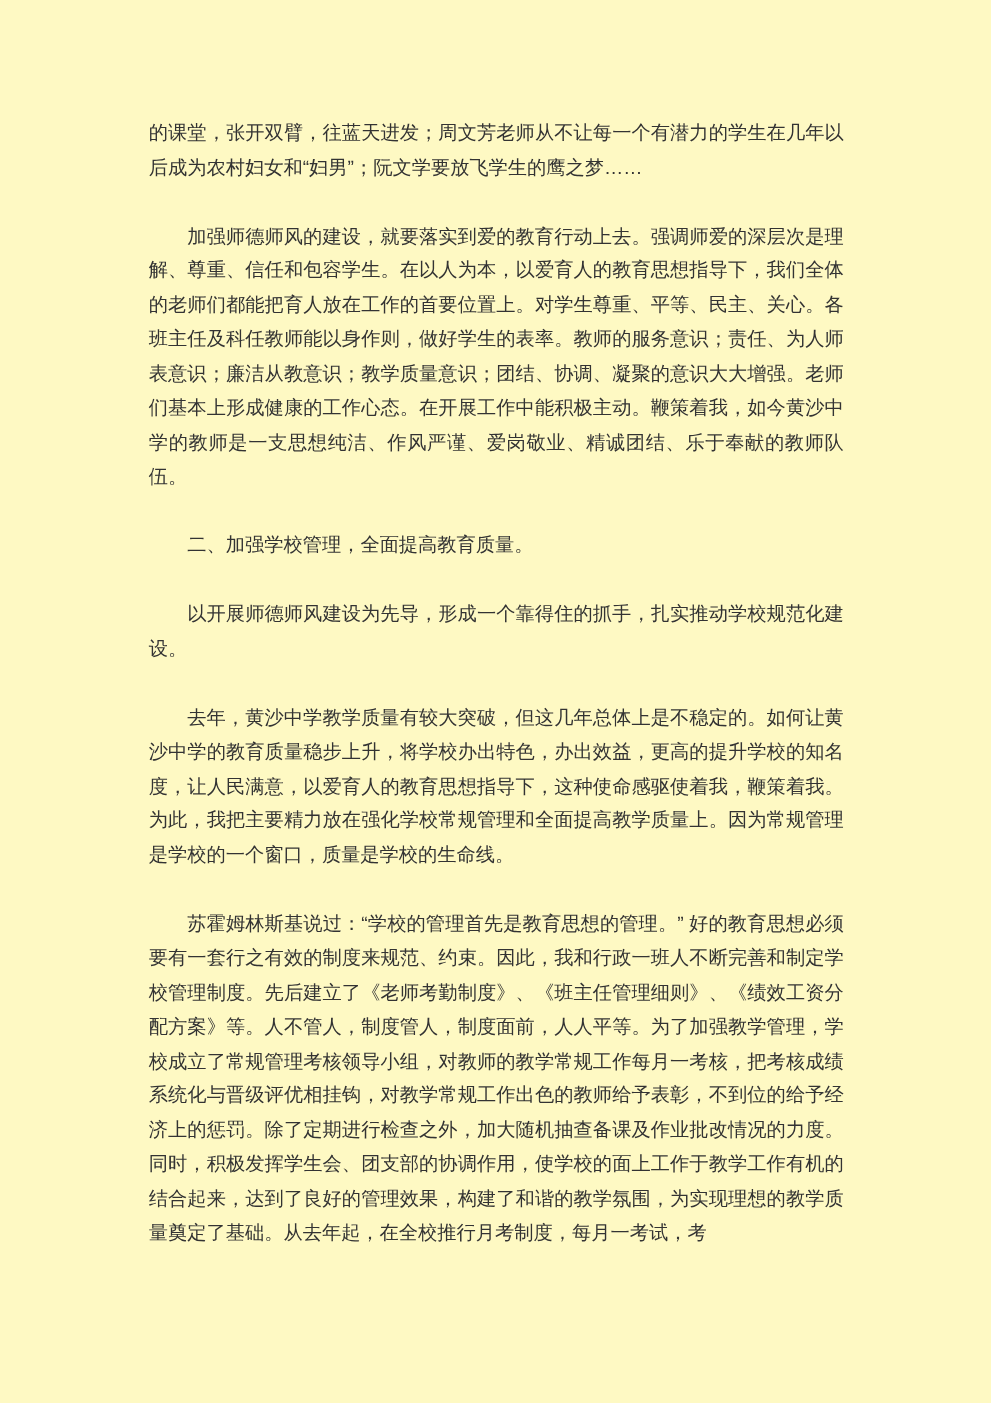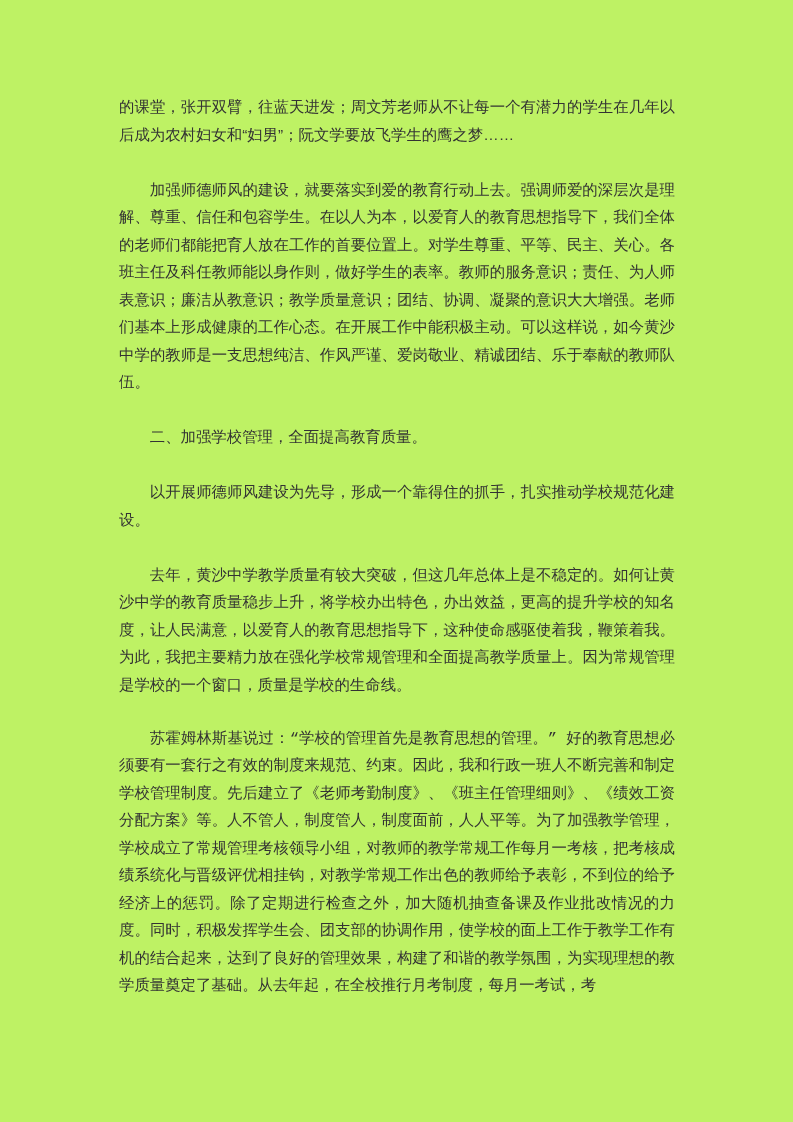--- a/index.html
+++ b/index.html
@@ -4,21 +4,21 @@
 <style>
   html, body {
     margin: 0;
     padding: 0;
     background: #ffffff;
   }
   .page {
     position: relative;
     width: 793px;
     height: 1122px;
-    background: #bef264;
+    background: #fef9c3;
     overflow: hidden;
     font-family: "Liberation Sans", "DejaVu Sans", sans-serif;
   }
   .text-block {
     position: absolute;
     left: 119px;
     top: 93px;
     width: 556px;
     font-size: 15.4px;
     line-height: 27.5px;
@@ -29,28 +29,27 @@
   .text-block p {
     margin: 0 0 27.5px 0;
     padding: 0;
     text-indent: 2em;
   }
   .text-block p.no-indent {
     text-indent: 0;
   }
   .text-block p:last-child {
     margin-bottom: 0;
-    font-family: Liberation Mono, monospace;
   }
 </style>
 </head>
 <body>
 
 <div class="page">
   <div class="text-block">
     <p class="no-indent">的课堂，张开双臂，往蓝天进发；周文芳老师从不让每一个有潜力的学生在几年以后成为农村妇女和“妇男”；阮文学要放飞学生的鹰之梦……</p>
-    <p>加强师德师风的建设，就要落实到爱的教育行动上去。强调师爱的深层次是理解、尊重、信任和包容学生。在以人为本，以爱育人的教育思想指导下，我们全体的老师们都能把育人放在工作的首要位置上。对学生尊重、平等、民主、关心。各班主任及科任教师能以身作则，做好学生的表率。教师的服务意识；责任、为人师表意识；廉洁从教意识；教学质量意识；团结、协调、凝聚的意识大大增强。老师们基本上形成健康的工作心态。在开展工作中能积极主动。可以这样说，如今黄沙中学的教师是一支思想纯洁、作风严谨、爱岗敬业、精诚团结、乐于奉献的教师队伍。</p>
+    <p>加强师德师风的建设，就要落实到爱的教育行动上去。强调师爱的深层次是理解、尊重、信任和包容学生。在以人为本，以爱育人的教育思想指导下，我们全体的老师们都能把育人放在工作的首要位置上。对学生尊重、平等、民主、关心。各班主任及科任教师能以身作则，做好学生的表率。教师的服务意识；责任、为人师表意识；廉洁从教意识；教学质量意识；团结、协调、凝聚的意识大大增强。老师们基本上形成健康的工作心态。在开展工作中能积极主动。鞭策着我，如今黄沙中学的教师是一支思想纯洁、作风严谨、爱岗敬业、精诚团结、乐于奉献的教师队伍。</p>
     <p>二、加强学校管理，全面提高教育质量。</p>
     <p>以开展师德师风建设为先导，形成一个靠得住的抓手，扎实推动学校规范化建设。</p>
     <p>去年，黄沙中学教学质量有较大突破，但这几年总体上是不稳定的。如何让黄沙中学的教育质量稳步上升，将学校办出特色，办出效益，更高的提升学校的知名度，让人民满意，以爱育人的教育思想指导下，这种使命感驱使着我，鞭策着我。为此，我把主要精力放在强化学校常规管理和全面提高教学质量上。因为常规管理是学校的一个窗口，质量是学校的生命线。</p>
     <p>苏霍姆林斯基说过：“学校的管理首先是教育思想的管理。” 好的教育思想必须要有一套行之有效的制度来规范、约束。因此，我和行政一班人不断完善和制定学校管理制度。先后建立了《老师考勤制度》、《班主任管理细则》、《绩效工资分配方案》等。人不管人，制度管人，制度面前，人人平等。为了加强教学管理，学校成立了常规管理考核领导小组，对教师的教学常规工作每月一考核，把考核成绩系统化与晋级评优相挂钩，对教学常规工作出色的教师给予表彰，不到位的给予经济上的惩罚。除了定期进行检查之外，加大随机抽查备课及作业批改情况的力度。同时，积极发挥学生会、团支部的协调作用，使学校的面上工作于教学工作有机的结合起来，达到了良好的管理效果，构建了和谐的教学氛围，为实现理想的教学质量奠定了基础。从去年起，在全校推行月考制度，每月一考试，考</p>
   </div>
 </div>
 
 </body></html>

